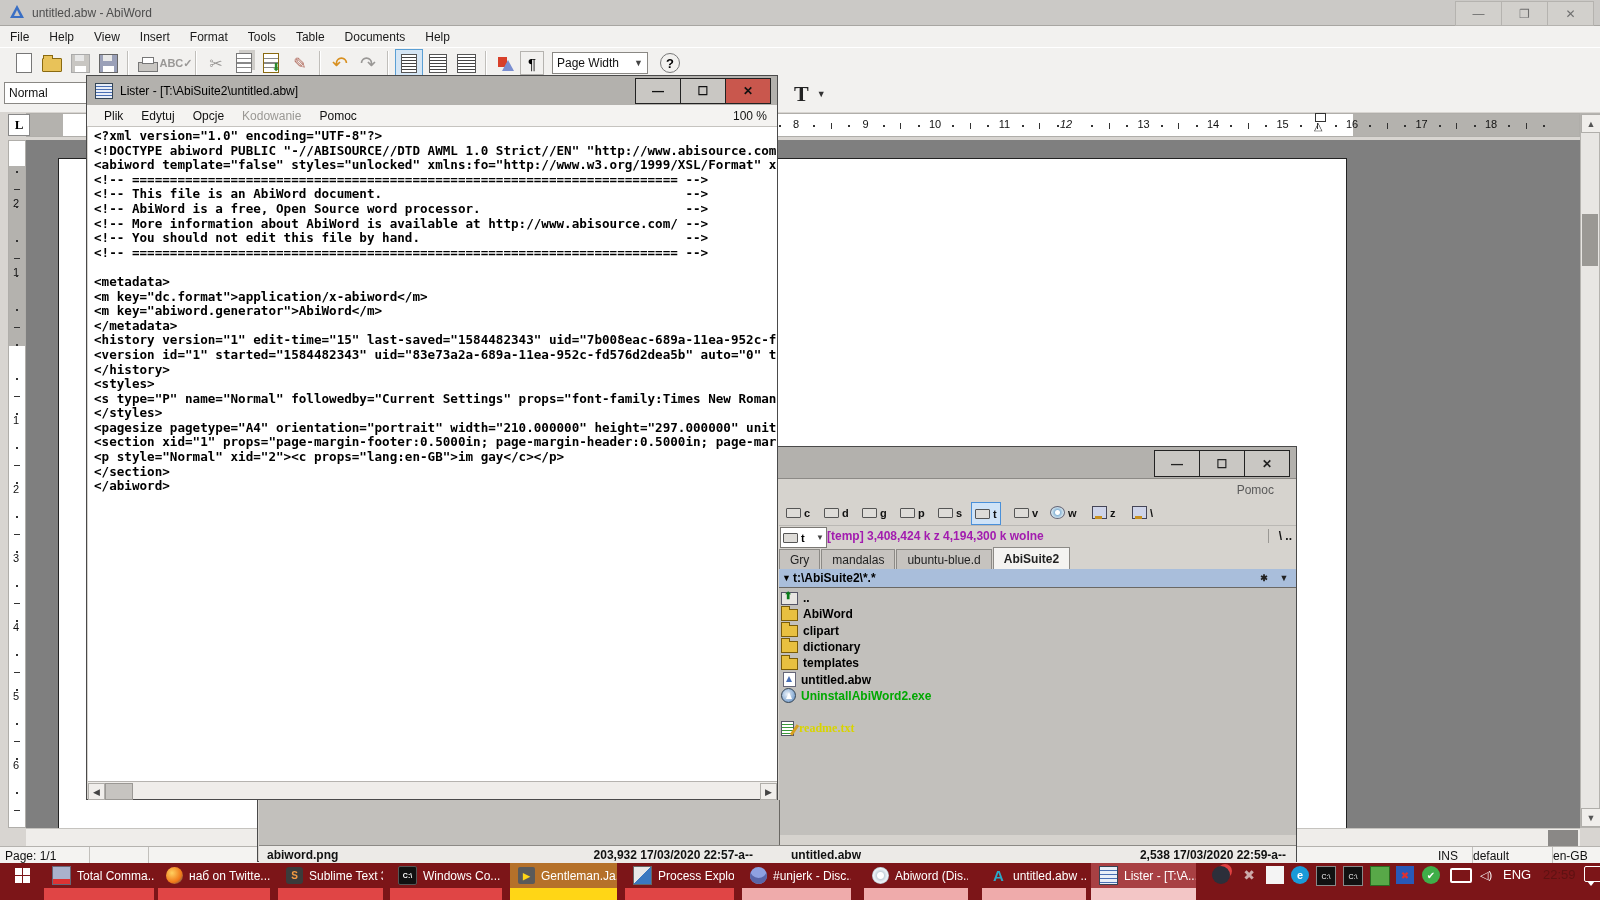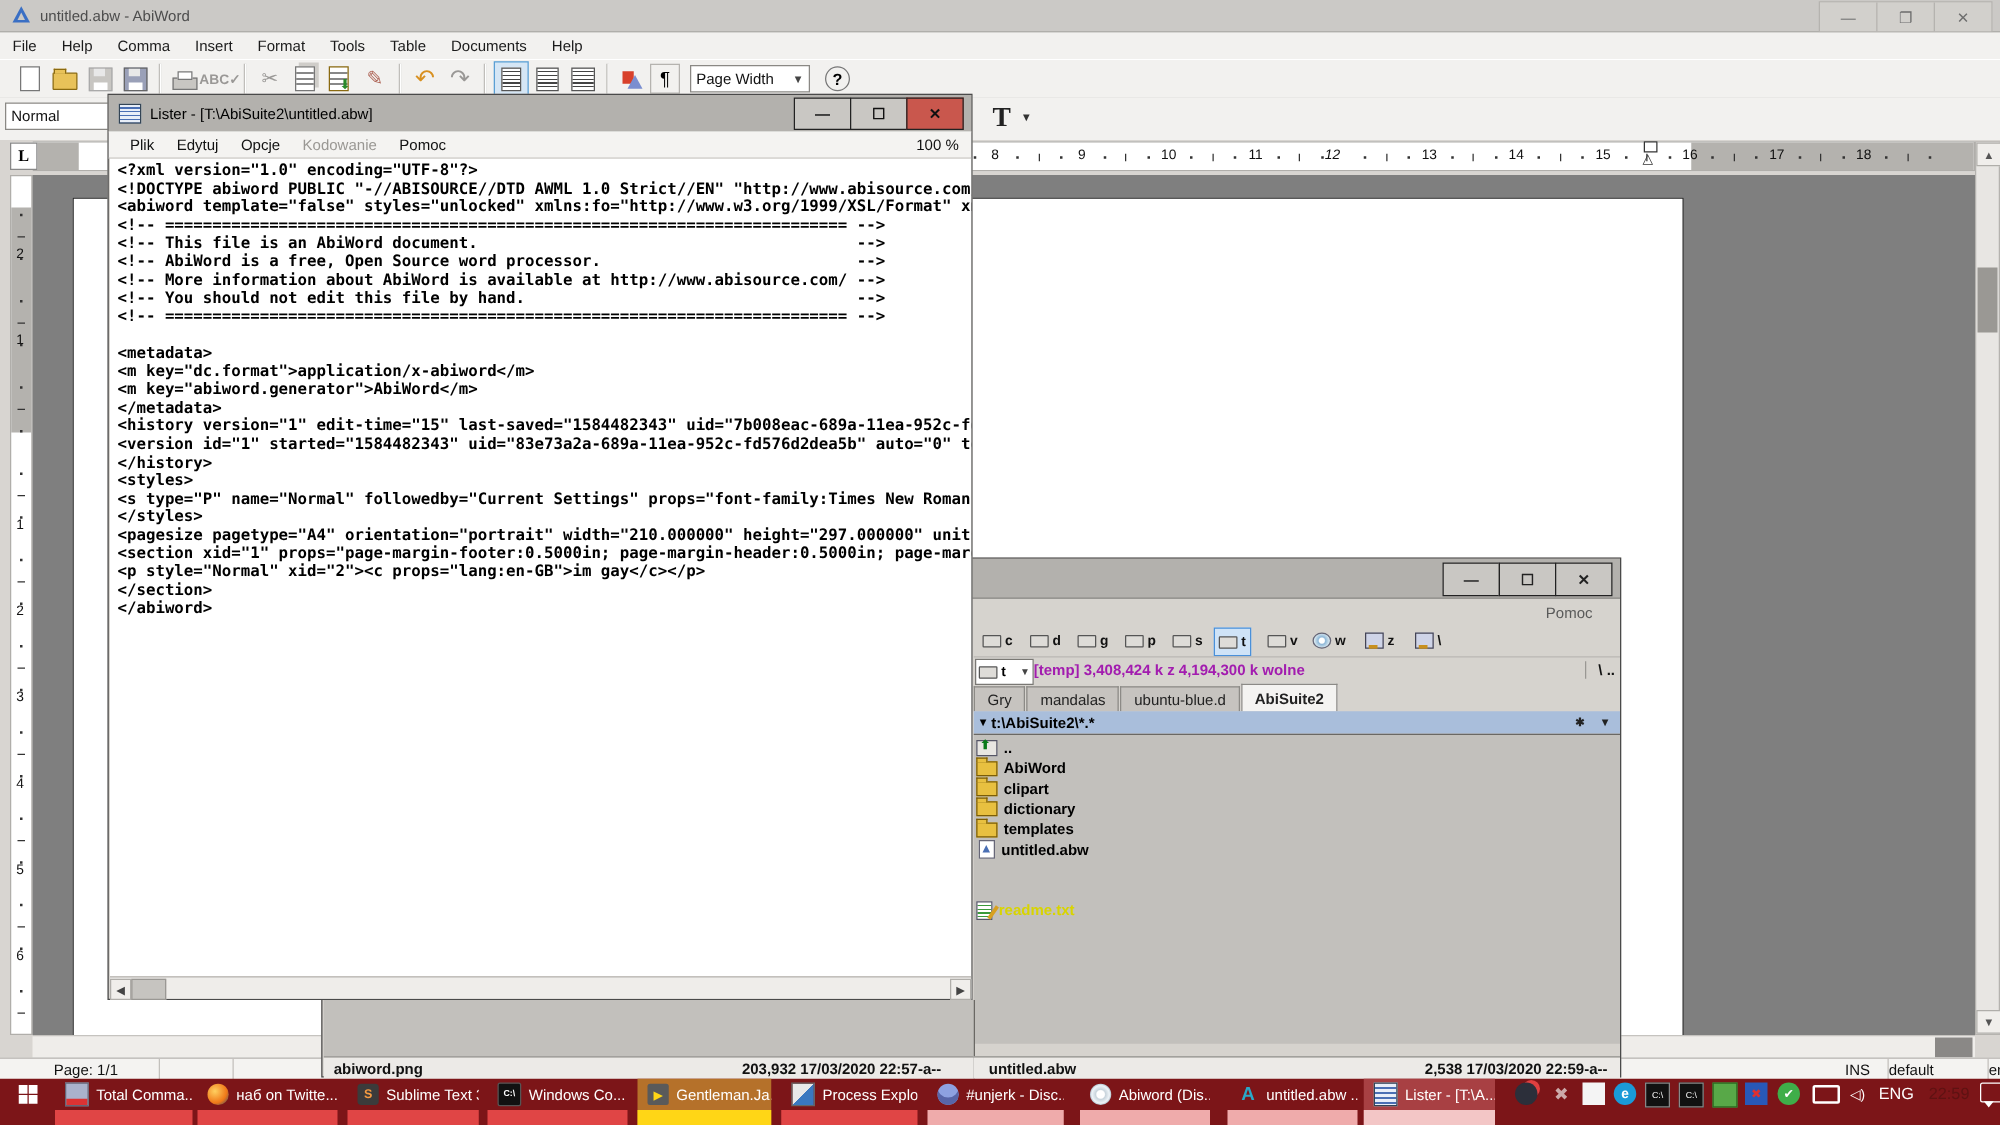--- a/index.html
+++ b/index.html
@@ -70,21 +70,21 @@
   #abi-doc{position:absolute;left:26px;top:140px;width:1554px;height:688px;background:#7f7f7f;overflow:hidden;}
   #abi-page{position:absolute;left:32px;top:18px;width:1287px;height:800px;background:#fff;border:1px solid #222;}
   #abi-vscroll{position:absolute;left:1580px;top:113px;width:20px;height:715px;background:#e8e6e3;border:1px solid #b5b3af;box-sizing:border-box;}
   .scr-btn{position:absolute;left:0;width:18px;height:17px;background:#f0eeeb;border:1px solid #b0aeaa;
     font-size:9px;color:#555;display:flex;align-items:center;justify-content:center;}
   #vthumb{position:absolute;left:1px;top:100px;width:16px;height:52px;background:#9a9894;}
   #abi-hscroll{position:absolute;left:26px;top:828px;width:1554px;height:18px;background:#efedea;border-top:1px solid #c5c3bf;}
   #hthumb{position:absolute;left:1522px;top:1px;width:30px;height:16px;background:#8a8886;}
   #abi-status{position:absolute;left:0;top:846px;width:1600px;height:17px;background:#f4f3f1;
     border-top:1px solid #b5b3af;font-size:12px;color:#111;}
-  .st-cell{position:absolute;top:0;height:17px;display:flex;align-items:center;padding-left:5px;border-right:1px solid #c2c0bc;margin-left:38px;}
+  .st-cell{position:absolute;top:0;height:17px;display:flex;align-items:center;padding-left:5px;border-right:1px solid #c2c0bc;}
 
   
   #tc{position:absolute;left:257px;top:446px;width:1040px;height:416px;background:#d6d3ce;border:1px solid #4a4a4a;box-sizing:border-box;}
   #tc-title{position:absolute;left:0;top:0;width:100%;height:31px;background:#b3b1ad;border-bottom:1px solid #8c8a86;}
   .tc-cap{position:absolute;top:3px;width:44px;height:25px;background:#c9c7c3;border:1px solid #222;
     display:flex;align-items:center;justify-content:center;font-size:12px;font-weight:bold;color:#222;}
   #tc-menu-pomoc{position:absolute;right:22px;top:36px;font-size:12px;color:#5a5a5a;}
   #tc-drivebar{position:absolute;left:521px;top:54px;width:517px;height:24px;}
   .drv{position:absolute;top:1px;height:21px;display:flex;align-items:center;gap:3px;padding:0 3px;font-size:11px;font-weight:bold;color:#111;}
   .drv.active{border:1px solid #4a90d9;background:#cfe3f7;}
@@ -175,21 +175,21 @@
       <span>untitled.abw - AbiWord</span>
       <div class="abi-caps">
         <span class="cap-btn" style="border-left:none;">—</span>
         <span class="cap-btn">❐</span>
         <span class="cap-btn">✕</span>
       </div>
     </div>
     <div id="abi-menubar">
         <span class="abi-menu">File</span>
         <span class="abi-menu">Help</span>
-        <span class="abi-menu">Comma</span>
+        <span class="abi-menu">View</span>
         <span class="abi-menu">Insert</span>
         <span class="abi-menu">Format</span>
         <span class="abi-menu">Tools</span>
         <span class="abi-menu">Table</span>
         <span class="abi-menu">Documents</span>
         <span class="abi-menu">Help</span>
       </div>
 
     <div id="abi-toolbar">
       <span style="width:10px;"></span>
@@ -460,23 +460,27 @@
           <span style="color: rgb(0, 0, 0);">dictionary</span>
         </div>
         <div class="frow" style="top: 67.2px; width: 505px;">
           <span class="fi fi-folder"></span>
           <span style="color: rgb(0, 0, 0);">templates</span>
         </div>
         <div class="frow" style="top: 83.5px; width: 505px;">
           <span class="fi fi-abw"></span>
           <span style="color: rgb(0, 0, 0);">untitled.abw</span>
         </div>
+        <div class="frow" style="top: 99.8px; width: 505px;">
+          <span class="fi fi-exe"></span>
+          <span style="color: rgb(0, 168, 0);">UninstallAbiWord2.exe</span>
+        </div>
         <div class="frow" style="top: 132.4px; width: 505px;">
           <span class="fi fi-txt"></span>
-          <span style="color: rgb(216, 212, 0);">readme.txt</span>
+          <span style="color: rgb(216, 212, 0); font-family: Liberation Serif, serif;">readme.txt</span>
         </div>
       </div>
     <div id="tc-leftgray"></div>
     <div class="tc-status" style="left:1px;top:398px;width:520px;border-right:1px solid #6a6864;">
       <span style="position:absolute;left:8px;top:2px;">abiword.png</span>
       <span style="position:absolute;right:26px;top:2px;">203,932  17/03/2020 22:57-a--</span>
     </div>
     <div class="tc-status" style="left:521px;top:398px;width:517px;">
       <span style="position:absolute;left:12px;top:2px;">untitled.abw</span>
       <span style="position:absolute;right:10px;top:2px;">2,538  17/03/2020 22:59-a--</span>

